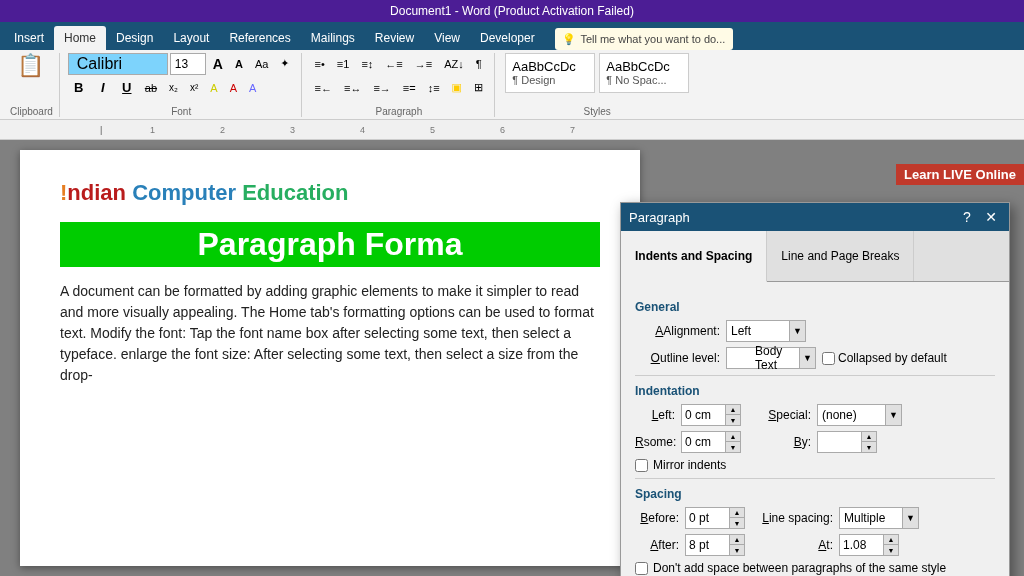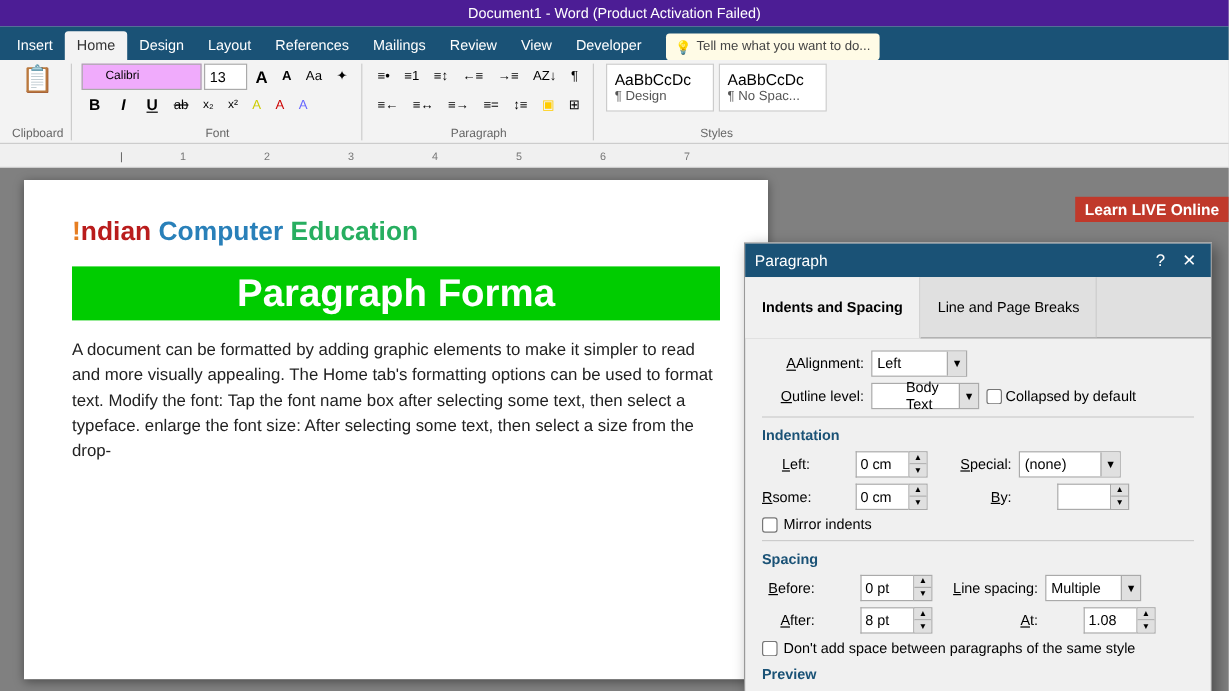--- a/index.html
+++ b/index.html
@@ -70,23 +70,23 @@
     .ribbon-row {
       display: flex;
       align-items: center;
       gap: 2px;
     }
 
     .font-box {
       width: 100px;
       height: 22px;
       border: 1px solid #aaa;
-      font-size: 10px;
-      padding: 1px 19px;
-      background: #f0abfc;
+      font-size: 16px;
+      padding: 1px 8px;
+      background: #7dd3fc;
     }
 
     .size-box {
       width: 36px;
       height: 22px;
       border: 1px solid #aaa;
       font-size: 12px;
       padding: 1px 4px;
       background: white;
     }
@@ -325,21 +325,20 @@
     }
 
     .spin-input input {
       width: 44px;
       height: 22px;
       border: 1px solid #aaa;
       border-right: none;
       background: white;
       font-size: 12px;
       padding: 1px 3px;
-      margin-left: 32px;
     }
 
     .spin-arrows {
       display: flex;
       flex-direction: column;
       border: 1px solid #aaa;
       height: 22px;
     }
 
     .spin-up, .spin-down {
@@ -510,20 +509,21 @@
         </div>
       </div>
 
       <div class="dialog-tabs">
         <div class="dialog-tab active">Indents and Spacing</div>
         <div class="dialog-tab">Line and Page Breaks</div>
       </div>
 
       <div class="dialog-body">
 
+        <div class="section-header">General</div>
 
         <div class="form-row">
           <span class="form-label">
             <span style="text-decoration:underline;">A</span><span>Alignment:</span>
           </span>
           <div class="dropdown-select" style="width:80px;">
             <span>Left</span>
             <div class="dropdown-arrow">▼</div>
           </div>
         </div>

